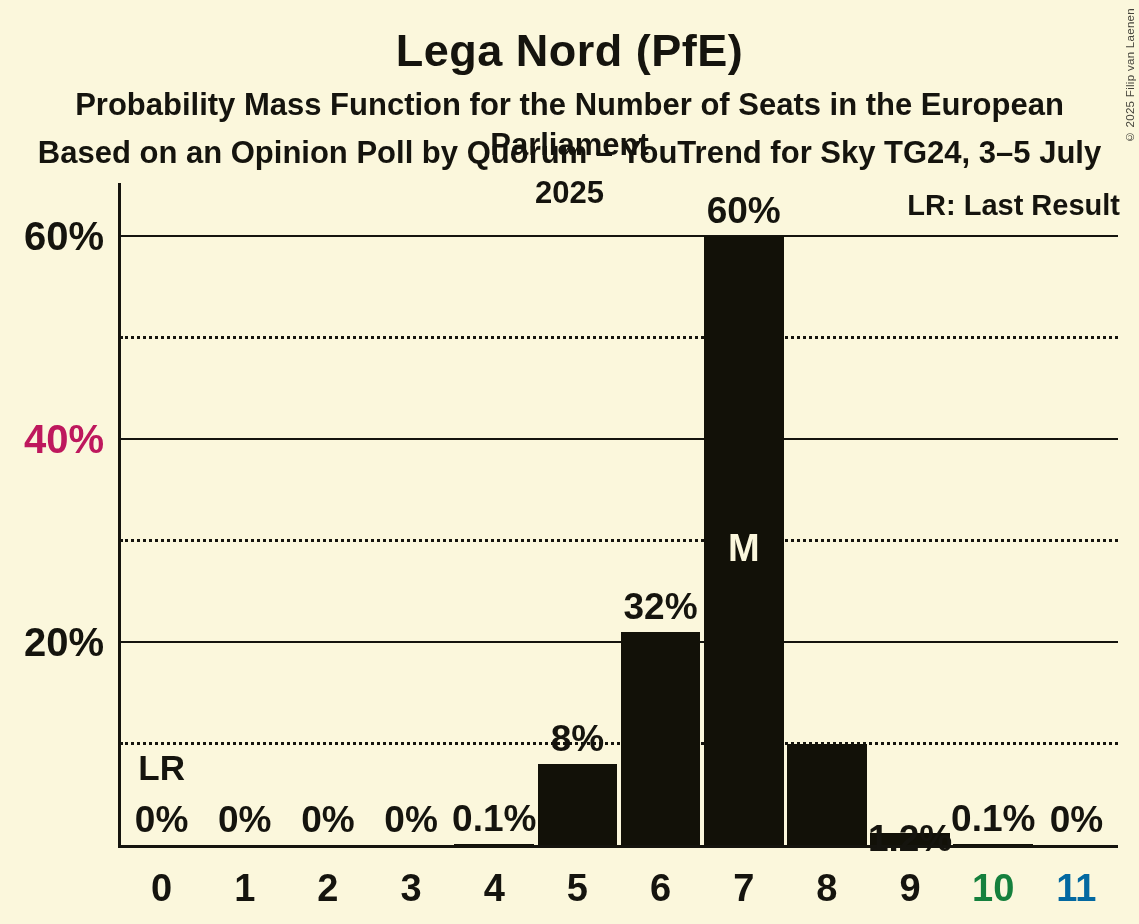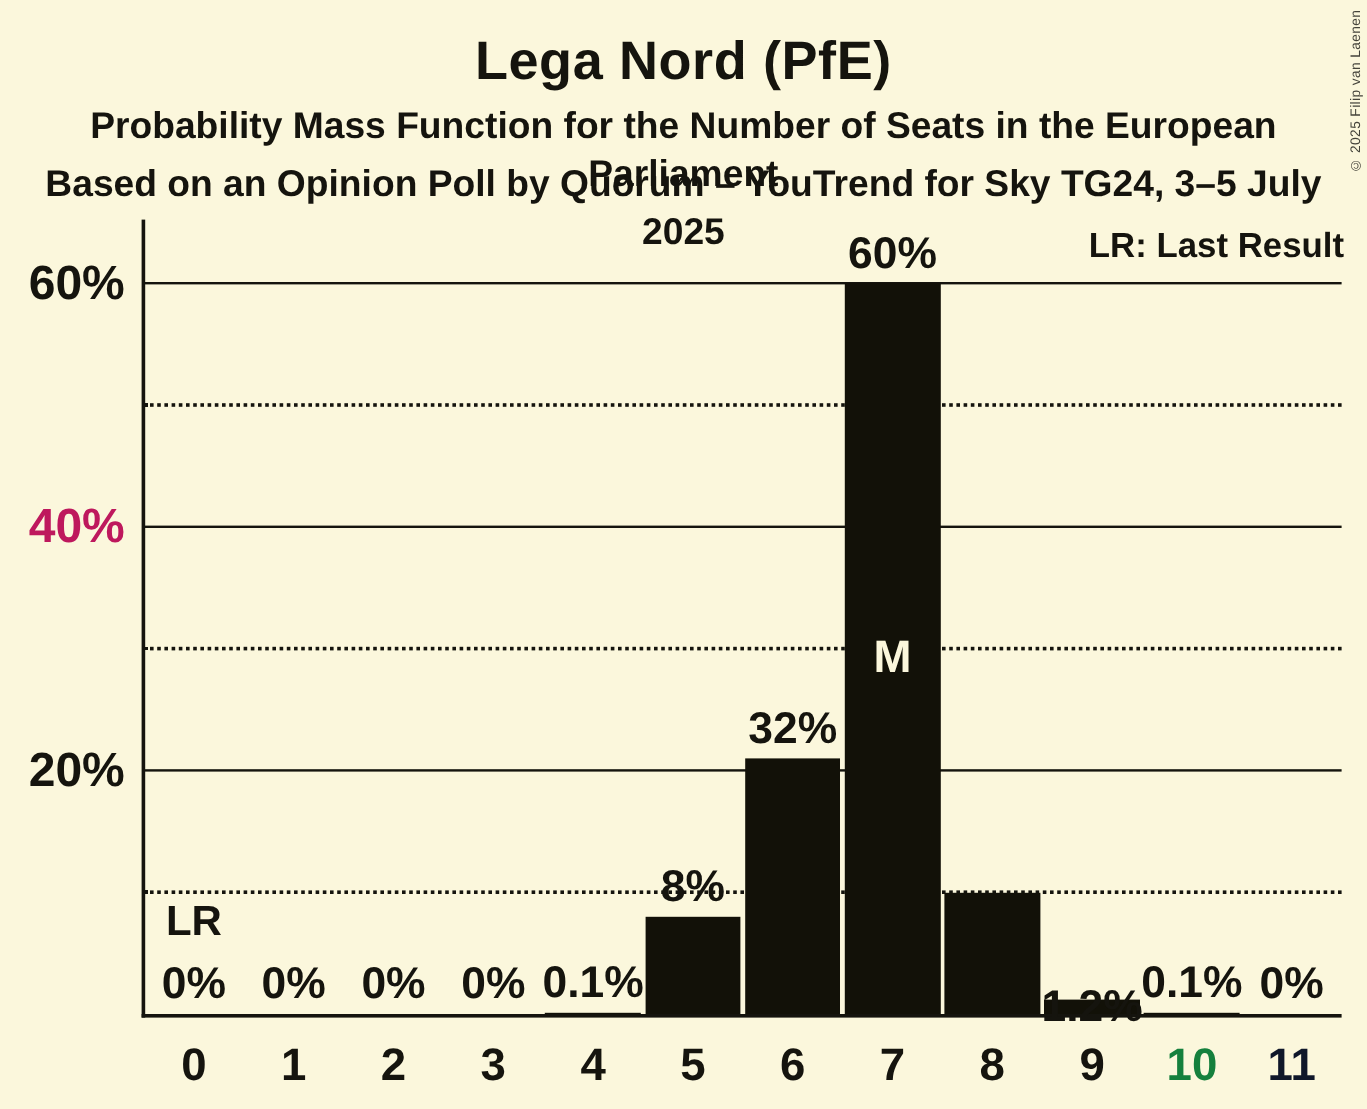--- a/index.html
+++ b/index.html
@@ -171,21 +171,21 @@
       <div class="x-tick-label" style="left: 688.75px; width: 110px; top: 866px; color: rgb(21, 20, 14);">7</div>
       <div class="bar" style="left: 787.033px; width: 79.7667px; top: 743.5px; height: 101.5px; background: rgb(18, 17, 8);"></div>
       <div class="x-tick-label" style="left: 771.917px; width: 110px; top: 866px; color: rgb(21, 20, 14);">8</div>
       <div class="bar" style="left: 870.2px; width: 79.7667px; top: 832.82px; height: 12.18px; background: rgb(18, 17, 8);"></div>
       <div class="value-label" style="left: 840.083px; width: 140px; top: 787.82px; color: rgb(21, 20, 14); margin-top: 31px;">1.2%</div>
       <div class="x-tick-label" style="left: 855.083px; width: 110px; top: 866px; color: rgb(21, 20, 14);">9</div>
       <div class="bar" style="left: 953.367px; width: 79.7667px; top: 843.985px; height: 1.015px; background: rgb(18, 17, 8);"></div>
       <div class="value-label" style="left: 923.25px; width: 140px; top: 798.985px; color: rgb(21, 20, 14);">0.1%</div>
       <div class="x-tick-label" style="left: 938.25px; width: 110px; top: 866px; color: #15803d;">10</div>
       <div class="value-label" style="left: 1006.42px; width: 140px; top: 800px; color: rgb(21, 20, 14);">0%</div>
-      <div class="x-tick-label" style="left: 1021.42px; width: 110px; top: 866px; color: #0f172a;">11</div>
+      <div class="x-tick-label" style="left: 1021.42px; width: 110px; top: 866px; color: #0369a1;">11</div>
       <div class="y-tick-label" style="top: 620px; color: rgb(21, 20, 14);">20%</div>
       <div class="y-tick-label" style="top: 417px; color: #be185d;">40%</div>
       <div class="y-tick-label" style="top: 214px; color: rgb(21, 20, 14);">60%</div>
       <div class="annotation-label" style="left: 91.5833px; width: 140px; top: 748px; font-size: 35px; color: rgb(21, 20, 14);">LR</div>
       <div class="annotation-label" style="left: 673.75px; width: 140px; top: 528px; font-size: 38px; color: rgb(251, 247, 220);">M</div>
     </div>
 
 </div>
 
 </body></html>

